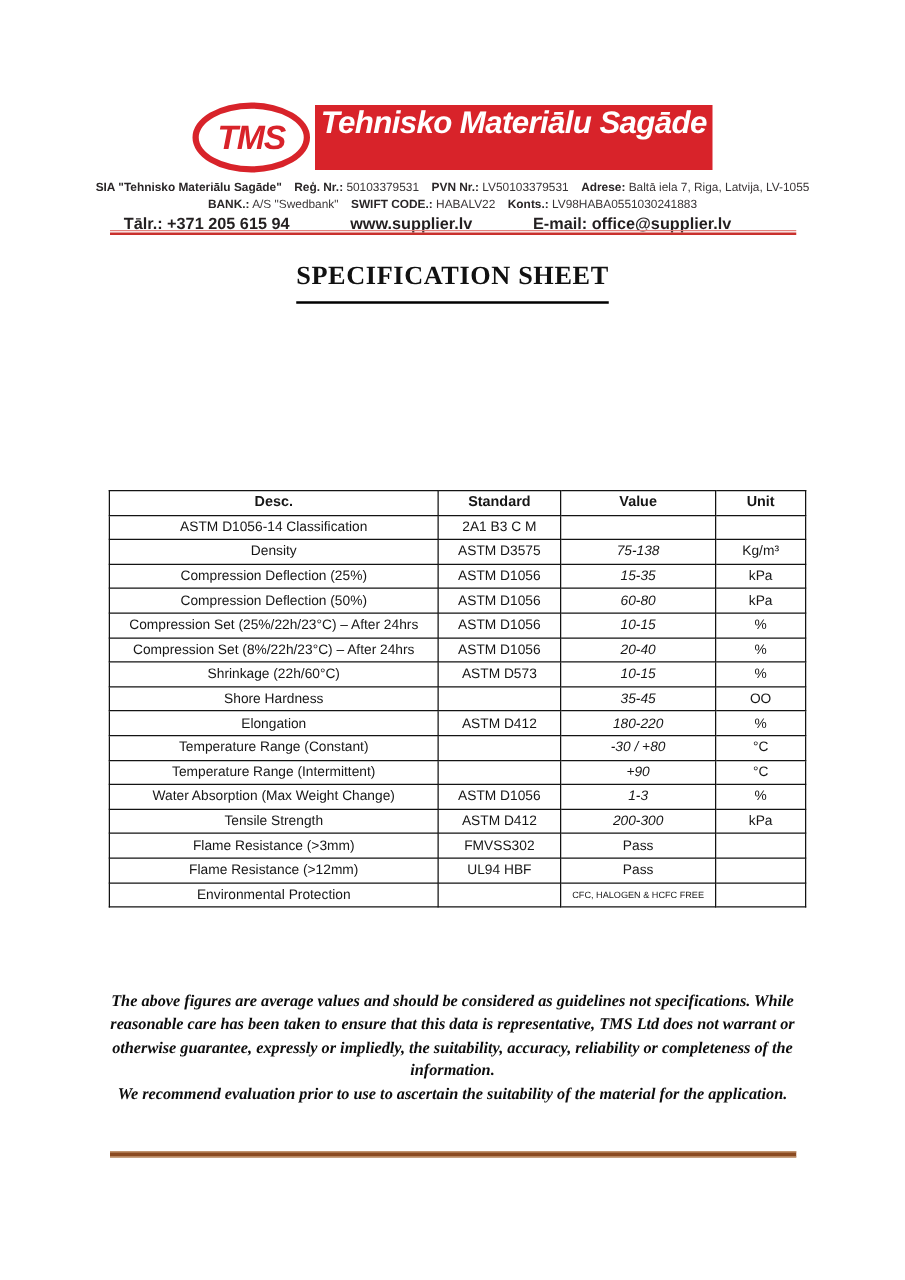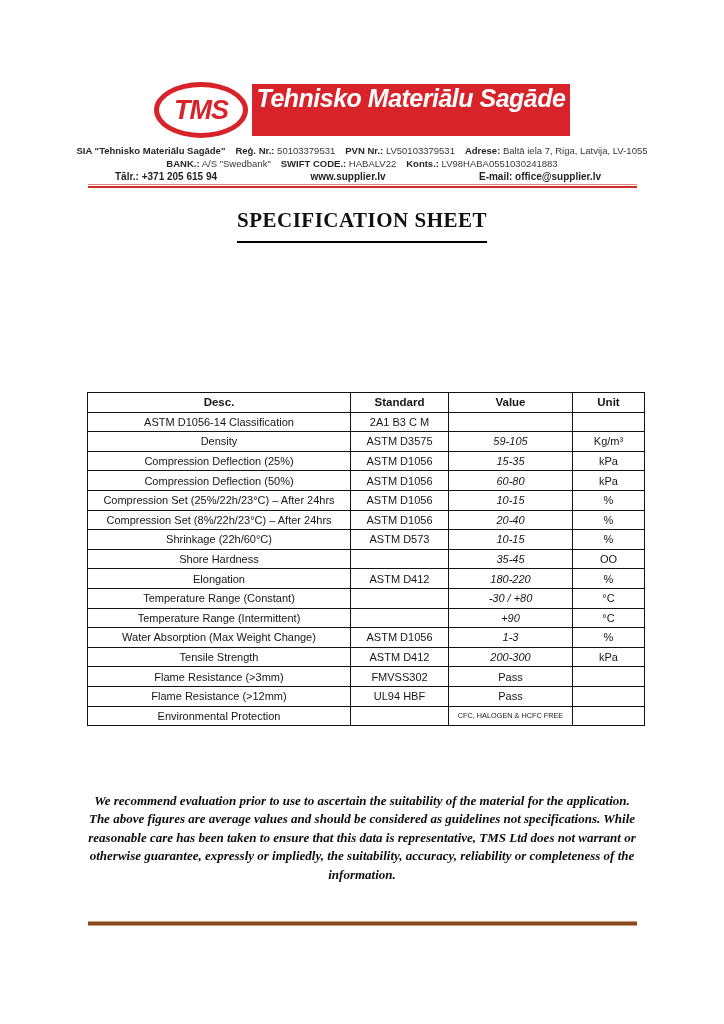--- a/index.html
+++ b/index.html
@@ -45,23 +45,23 @@
     position: absolute; left: 0; right: 0;
     text-align: center;
     font-size: 9.5px; color: #2a2627; white-space: nowrap;
   }
   .info-line .seg { margin: 0 5px; }
   .info-line .lbl { font-weight: bold; }
   .info-line .val { font-weight: normal; color: #3a3637; }
   #info1 { top: 145px; }
   #info2 { top: 158px; }
   .contact-row {
-    position: absolute; top: 171px; left: 115px; width: 486px;
+    position: absolute; top: 171px; left: 99px; width: 486px;
     display: flex; justify-content: space-between;
-    font-size: 10px; font-weight: bold; color: #231f20;
+    font-size: 13px; font-weight: bold; color: #231f20;
   }
   .red-rule { position: absolute; top: 184px; left: 88px; width: 549px; }
   .red-rule .thin  { height: 1px; background: #e2817d; margin-bottom: 1px; }
   .red-rule .thick { height: 2px; background: var(--line-red); }
 
   
   .doc-title {
     position: absolute; top: 208px; left: 0; right: 0; text-align: center;
     font-family: "Liberation Serif", serif;
   }
@@ -168,21 +168,21 @@
       <tbody>
           <tr>
             <td class="c-desc">ASTM D1056-14 Classification</td>
             <td class="c-standard">2A1 B3 C M</td>
             <td class="c-value vs-plain"></td>
             <td class="c-unit"></td>
           </tr>
           <tr>
             <td class="c-desc">Density</td>
             <td class="c-standard">ASTM D3575</td>
-            <td class="c-value vs-italic">59-105</td>
+            <td class="c-value vs-italic">75-138</td>
             <td class="c-unit">Kg/m³</td>
           </tr>
           <tr>
             <td class="c-desc">Compression Deflection (25%)</td>
             <td class="c-standard">ASTM D1056</td>
             <td class="c-value vs-italic">15-35</td>
             <td class="c-unit">kPa</td>
           </tr>
           <tr>
             <td class="c-desc">Compression Deflection (50%)</td>
@@ -260,19 +260,19 @@
             <td class="c-desc">Environmental Protection</td>
             <td class="c-standard"></td>
             <td class="c-value vs-small">CFC, HALOGEN &amp; HCFC FREE</td>
             <td class="c-unit"></td>
           </tr>
         </tbody>
     </table>
   </div>
 
   <div class="disclaimer">
+    <div>The above figures are average values and should be considered as guidelines not specifications. While reasonable care has been taken to ensure that this data is representative, TMS Ltd does not warrant or otherwise guarantee, expressly or impliedly, the suitability, accuracy, reliability or completeness of the information.</div>
     <div>We recommend evaluation prior to use to ascertain the suitability of the material for the application.</div>
-    <div>The above figures are average values and should be considered as guidelines not specifications. While reasonable care has been taken to ensure that this data is representative, TMS Ltd does not warrant or otherwise guarantee, expressly or impliedly, the suitability, accuracy, reliability or completeness of the information.</div>
   </div>
 
   <div class="footer-rule"></div>
 
 </div>
 
 </body></html>

